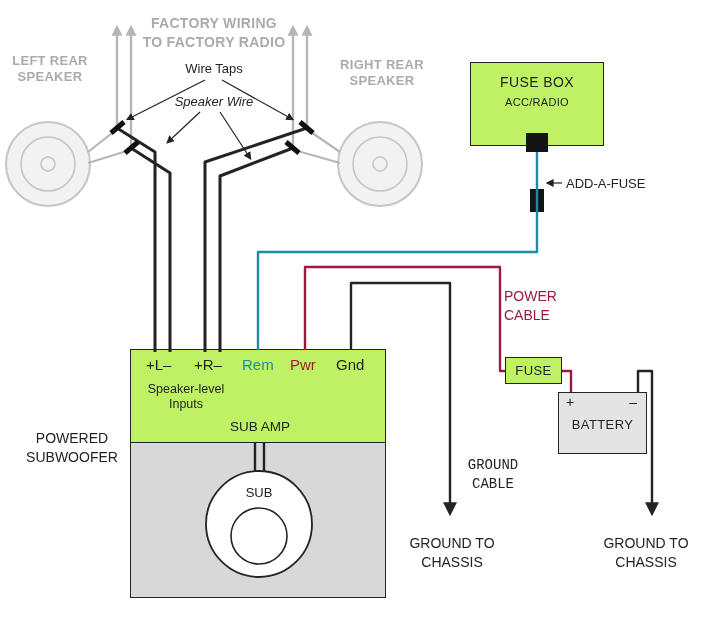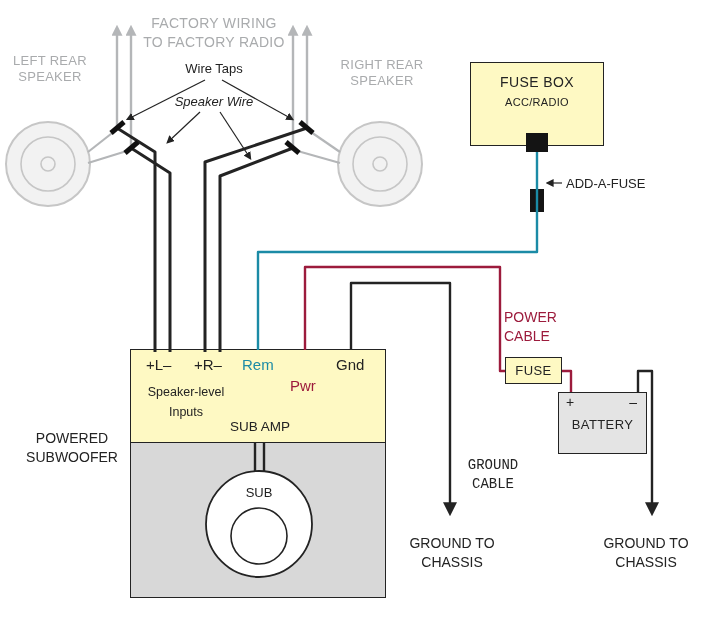--- a/index.html
+++ b/index.html
@@ -1,27 +1,27 @@
 <!DOCTYPE html>
 <html style="--teal: #1b8ba6; --crimson: #9c1b3c; --gray-text: #a9abad; --gray-line: #b4b6b8; --ink: #232323;"><head>
 <meta charset="utf-8">
 <style>
   html,body{margin:0;padding:0;background:#ffffff;}
   .canvas{
     position:relative;width:704px;height:618px;overflow:hidden;background:#fff;
     font-family:"Liberation Sans", sans-serif;color:var(--ink,#232323);
   }
-  .box{position:absolute;z-index:1;box-sizing:border-box;background:#fef9c3;border:1.6px solid var(--ink,#232323);}
+  .box{position:absolute;z-index:1;box-sizing:border-box;background:#bef264;border:1.6px solid var(--ink,#232323);}
   svg.overlay{position:absolute;left:0;top:0;z-index:2;pointer-events:none;}
   .lbl{position:absolute;z-index:3;white-space:nowrap;}
   .pre{white-space:pre-line;}
   .center{text-align:center;}
-  .gray{color:var(--gray-text,#a9abad);letter-spacing:.3px;}
+  .gray{color:var(--gray-text,#a9abad);letter-spacing:.3px;font-weight:bold;}
   .teal{color:var(--teal,#1b8ba6);}
-  .crimson{color:var(--crimson,#9c1b3c);margin-top:21px;}
+  .crimson{color:var(--crimson,#9c1b3c);}
   .f13{font-size:13px;line-height:16px;}
   .f14{font-size:14px;line-height:19px;}
   .f15{font-size:15px;line-height:18px;}
   .fuse-box-title{margin-top:11px;text-align:center;font-size:14px;letter-spacing:.4px;}
   .fuse-box-term{margin-top:6px;text-align:center;font-size:11px;letter-spacing:.3px;}
   .inline-fuse{display:flex;align-items:center;justify-content:center;font-size:13px;letter-spacing:.4px;}
   .battery{background:#e4e4e4;}
   .battery .plus{position:absolute;left:7px;top:1px;font-size:14px;}
   .battery .minus{position:absolute;right:9px;top:1px;font-size:14px;}
   .battery .bat-lbl{position:absolute;left:0;right:0;top:24px;text-align:center;font-size:13px;letter-spacing:.4px;}
@@ -153,18 +153,18 @@
   <div class="lbl pre center f14" style="left:594px;top:534px;width:104px;">GROUND TO
 CHASSIS</div>
   <div class="lbl pre center f14" style="left:20px;top:429px;width:104px;">POWERED
 SUBWOOFER</div>
 
   <div class="lbl f15" style="left:146px;top:356px;">+L–</div>
   <div class="lbl f15" style="left:194px;top:356px;">+R–</div>
   <div class="lbl f15 teal" style="left:242px;top:356px;">Rem</div>
   <div class="lbl f15 crimson" style="left:290px;top:356px;">Pwr</div>
   <div class="lbl f15" style="left:336px;top:356px;">Gnd</div>
-  <div class="lbl pre center" style="left:136px;top:382px;width:100px;font-size:12.5px;line-height:20px;">Speaker-level
+  <div class="lbl pre center" style="left:136px;top:382px;width:100px;font-size:12.5px;line-height:15px;">Speaker-level
 Inputs</div>
   <div class="lbl center" style="left:212px;top:419px;width:96px;font-size:13.5px;">SUB AMP</div>
   <div class="lbl center f13" style="left:234px;top:485px;width:50px;">SUB</div>
 
 </div>
 
 </body></html>

